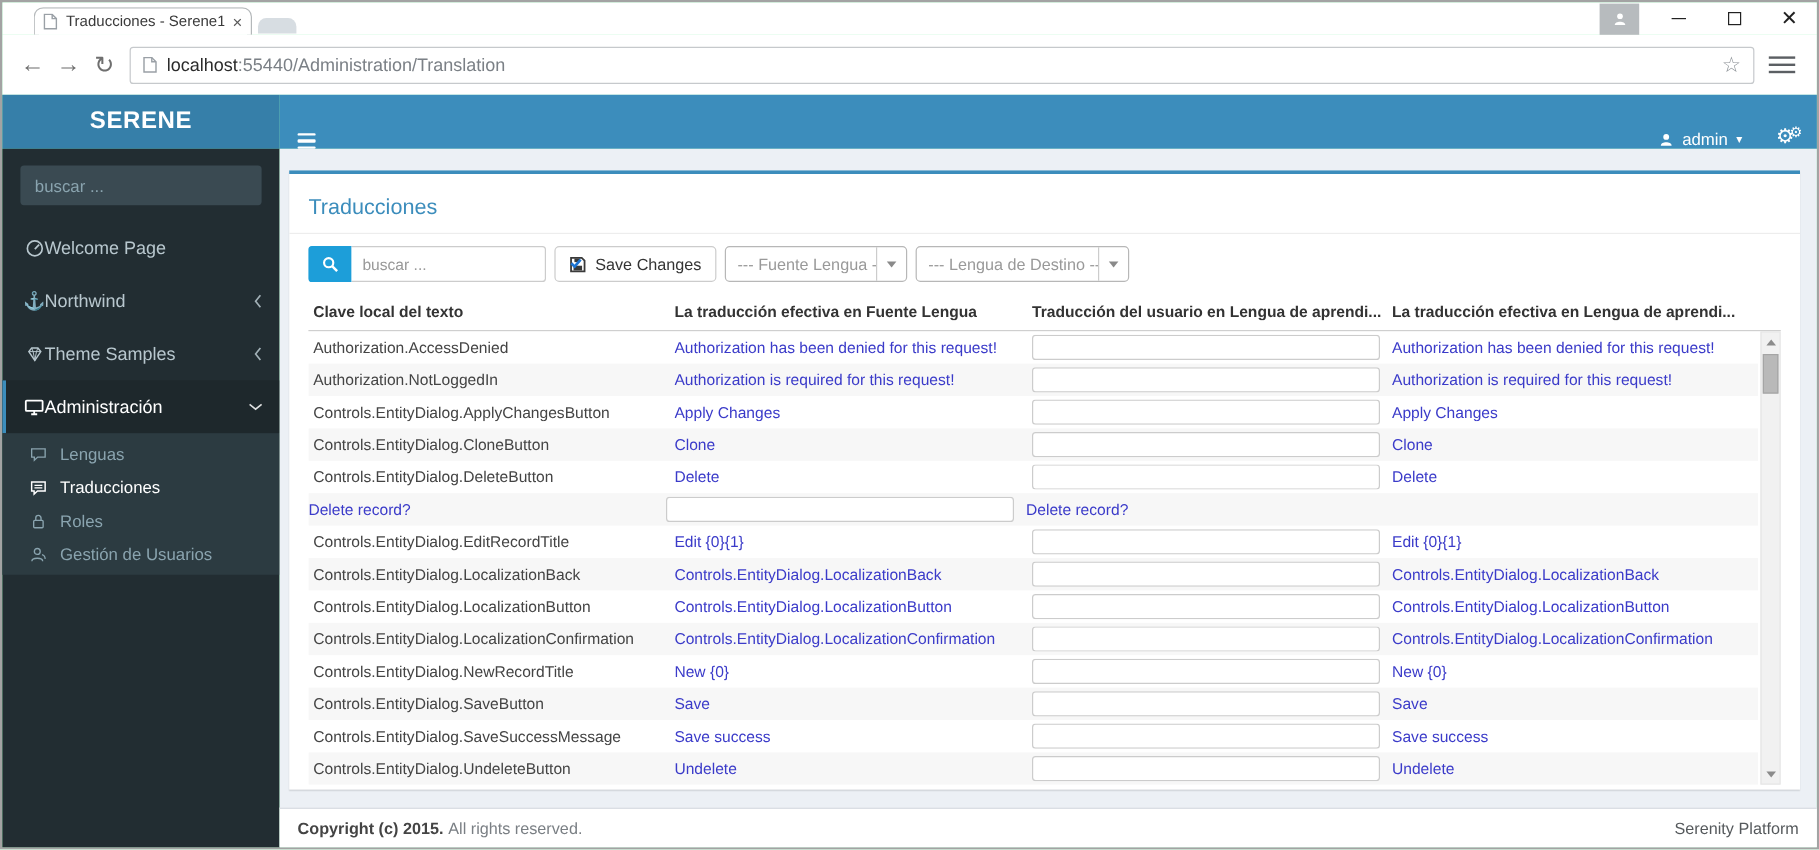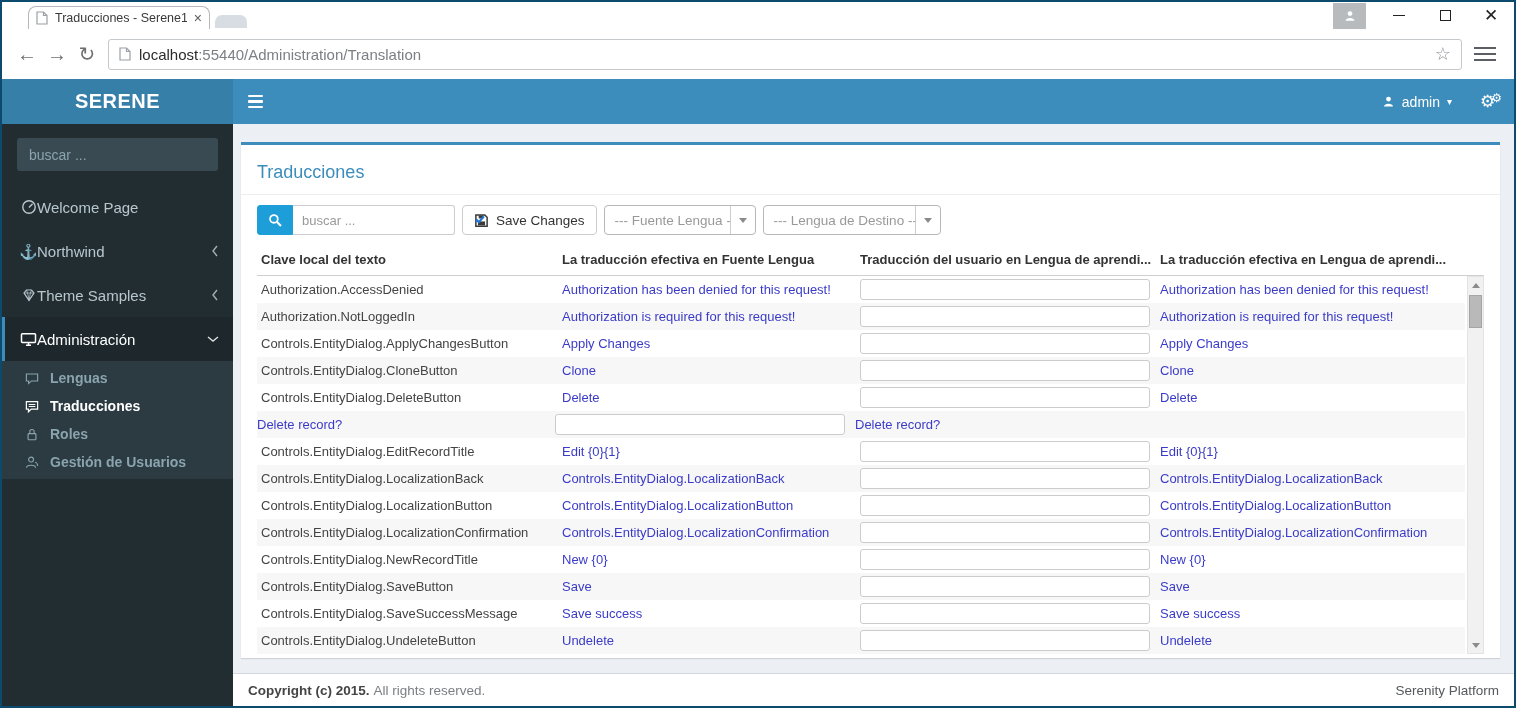--- a/index.html
+++ b/index.html
@@ -1,17 +1,17 @@
 <!DOCTYPE html>
 <html><head>
 <meta charset="utf-8">
 <style>
   * { box-sizing: border-box; margin: 0; padding: 0; }
   html,body { width:1516px; height:708px; overflow:hidden; font-family:"Liberation Sans", sans-serif; }
-  .window { width:1516px; height:708px; border:2px solid #0c4a6e; background:#86efac; display:flex; flex-direction:column; }
+  .window { width:1516px; height:708px; border:2px solid #a3a3a3; background:#86efac; display:flex; flex-direction:column; }
 
   
   .titlebar { height:27px; background:#fff; position:relative; flex:none; }
   .tab { position:absolute; left:26px; top:4px; width:182px; height:23px; background:#fff;
          border:1px solid #b4b8ba; border-bottom:none; border-radius:8px 8px 0 0;
          display:flex; align-items:center; padding:0 7px; gap:7px; }
   .tab-title { font-size:12.5px; color:#3a3a3a; flex:1; white-space:nowrap; overflow:hidden; }
   .tab-close { font-size:14px; color:#5a5a5a; line-height:1; cursor:default; }
   .newtab-stub { position:absolute; left:213px; top:13px; width:32px; height:13px; background:#d7dde2; border-radius:7px 7px 0 0; }
   .win-controls { position:absolute; right:0; top:0; height:27px; display:flex; align-items:center; }
@@ -28,21 +28,21 @@
   .url { font-size:15px; color:#7b8086; white-space:nowrap; overflow:hidden; flex:1; }
   .url b { color:#2b2b2b; font-weight:normal; }
   .star { font-size:18px; color:#8d9297; }
   .chrome-menu { width:22px; margin:0 8px 0 12px; display:flex; flex-direction:column; gap:3.5px; }
   .chrome-menu i { display:block; height:2.5px; background:#5b5f63; }
 
   
   .app-navbar { height:45px; display:flex; flex:none; }
   .brand { width:231px; background:#367fa9; color:#fff; font-size:20px; font-weight:bold; letter-spacing:0.5px;
            display:flex; align-items:center; justify-content:center; }
-  .navbar-right { flex:1; background:#3c8dbc; display:flex; align-items:center; color:#fff; }
+  .navbar-right { flex:1; background:#3c8dbc; display:flex; align-items:flex-end; color:#fff; }
   .sidebar-toggle { width:20px; margin-left:15px; display:flex; flex-direction:column; gap:3px; }
   .sidebar-toggle i { display:block; height:2.4px; background:#fff; border-radius:1px; width:15px; }
   .nav-spacer { flex:1; }
   .user-menu { display:flex; align-items:center; gap:7px; font-size:14px; margin-right:28px; }
   .caret { font-size:10px; }
   .gears { font-size:17px; margin-right:16px; letter-spacing:-4px; }
   .gears .g2 { font-size:12px; vertical-align:top; }
 
   
   .main-row { flex:1; display:flex; min-height:0; }
@@ -52,21 +52,21 @@
   .sidebar-search input { background:transparent; border:none; outline:none; color:#8aa4af; font-size:14px; flex:1; font-family:inherit; }
   .sidebar-search input::placeholder { color:#8aa4af; opacity:1; }
   .menu { list-style:none; margin-top:4px; }
   .menu-item { height:44px; display:flex; align-items:center; padding:0 14px 0 15px; gap:0;
                color:#b8c7ce; font-size:15px; border-left:3px solid transparent; cursor:default; }
   .menu-item.active { background:#1e282c; color:#fff; border-left-color:#3c8dbc; }
   .menu-item .mi-icon { width:17px; display:flex; justify-content:center; color:inherit; }
   .menu-item .chev { margin-left:auto; color:inherit; opacity:.85; display:flex; }
   .submenu { list-style:none; background:#2c3b41; padding:3px 0; }
   .submenu-item { height:28px; display:flex; align-items:center; gap:10px; padding-left:22px;
-                  color:#8aa4af; font-size:14px; cursor:default;font-weight:bold; }
+                  color:#8aa4af; font-size:14px; cursor:default; }
   .submenu-item.active { color:#fff; }
   .submenu-item .mi-icon { width:16px; display:flex; justify-content:center; }
 
   .content { flex:1; background:#ecf0f5; display:flex; flex-direction:column; min-width:0; }
   .content-inner { flex:1; padding:18px 14px 15px 8px; min-height:0; }
   .panel { background:#fff; border-top:3px solid #3c8dbc; box-shadow:0 1px 1px rgba(0,0,0,.12);
            height:100%; padding:10px 16px 4px; display:flex; flex-direction:column; overflow:hidden; }
   .panel-title { color:#3c8dbc; font-size:18px; margin:7px 0 11px; font-weight:500; }
   .title-sep { border-bottom:1px solid #ededed; margin:0 -16px 10px; }
 

